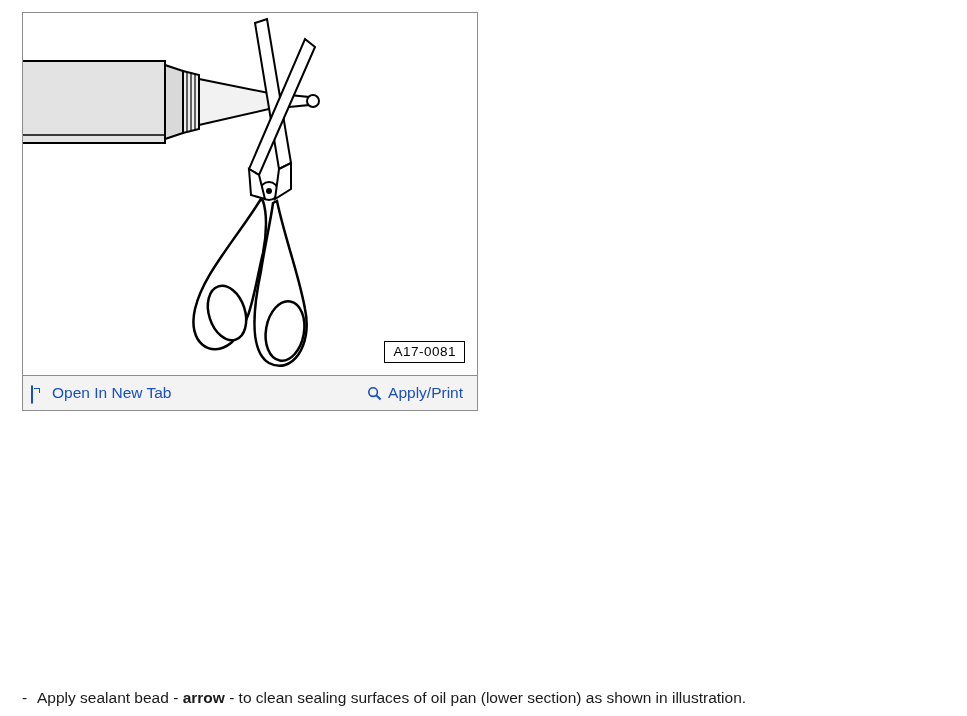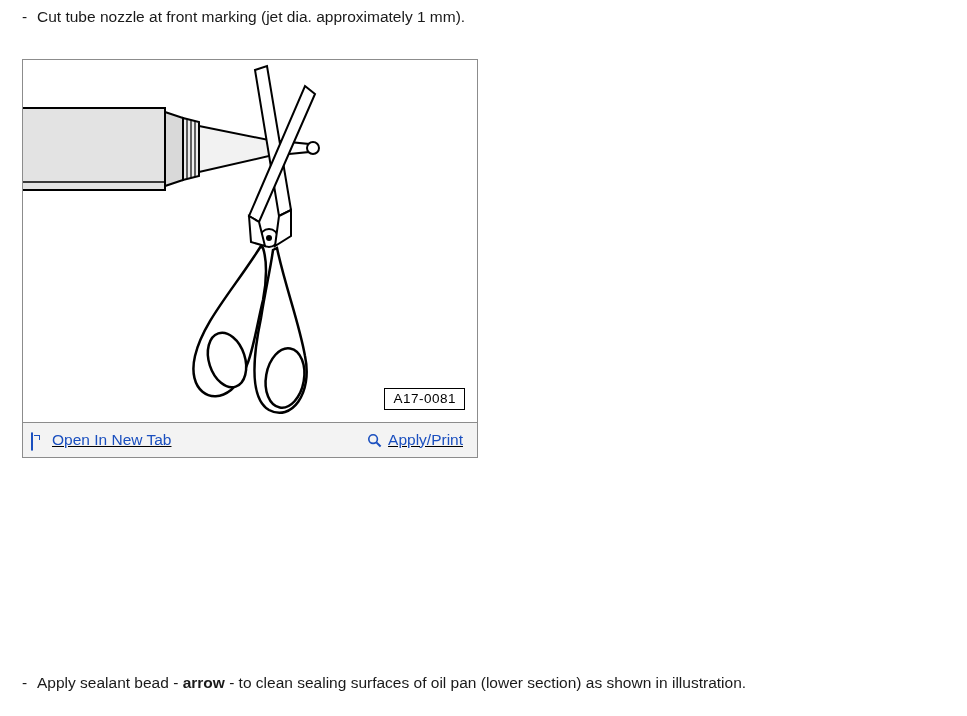--- a/index.html
+++ b/index.html
@@ -27,21 +27,21 @@
     white-space: nowrap;
   }
   .step .marker {
     display: inline-block;
     width: 16px;
   }
   .step .marker.dash {
     width: 15px;
   }
   .figure-wrap {
-    margin-top: 17px;
+    margin-top: 4px;
     width: 456px;
   }
   .figure-box {
     border: 1px solid #8c8c8c;
     background: #ffffff;
     width: 456px;
     box-sizing: border-box;
   }
   .figure-img {
     height: 362px;
@@ -64,21 +64,20 @@
     font-family: "Liberation Sans", sans-serif;
   }
   .figure-bar {
     display: flex;
     align-items: center;
     height: 34px;
     background: #f3f3f3;
     padding: 0 14px 0 8px;
     box-sizing: border-box;
     justify-content: space-between;
-    text-decoration: underline;
   }
   .bar-link {
     display: flex;
     align-items: center;
     gap: 7px;
     color: #1a4fbf;
     font-size: 15.5px;
     cursor: pointer;
     text-decoration: none;
   }
@@ -108,39 +107,36 @@
     transform: rotate(0deg);
     box-sizing: border-box;
   }
   .zoom-icon {
     width: 15px;
     height: 15px;
   }
   .footer-note {
     position: absolute;
     left: 22px;
-    top: 674px;
+    top: 689px;
     font-size: 15.5px;
     color: #1a1a1a;
     white-space: nowrap;
   }
   .footer-note .marker { display: inline-block; width: 15px; }
   .footer-note b { font-weight: bold; }
 </style>
 </head>
 <body>
 
 <div class="page">
 
 
 
 
-  <p class="step">
-    <span class="marker dash">-</span><span>Cut tube nozzle at front marking (jet dia. approximately 1 mm).</span>
-  </p>
 
   <div class="figure-wrap">
     <div class="figure-box">
       <div class="figure-img">
         <svg width="454" height="362" viewBox="0 0 454 362" xmlns="http://www.w3.org/2000/svg">
           <rect x="0" y="0" width="454" height="362" fill="#ffffff"></rect>
 
           <path d="M -10 48 L 142 48 L 142 130 L -10 130 Z" fill="#e3e3e3" stroke="#000000" stroke-width="2"></path>
 
           <path d="M 142 52 L 160 58 L 160 120 L 142 126 Z" fill="#d9d9d9" stroke="#000000" stroke-width="2"></path>

